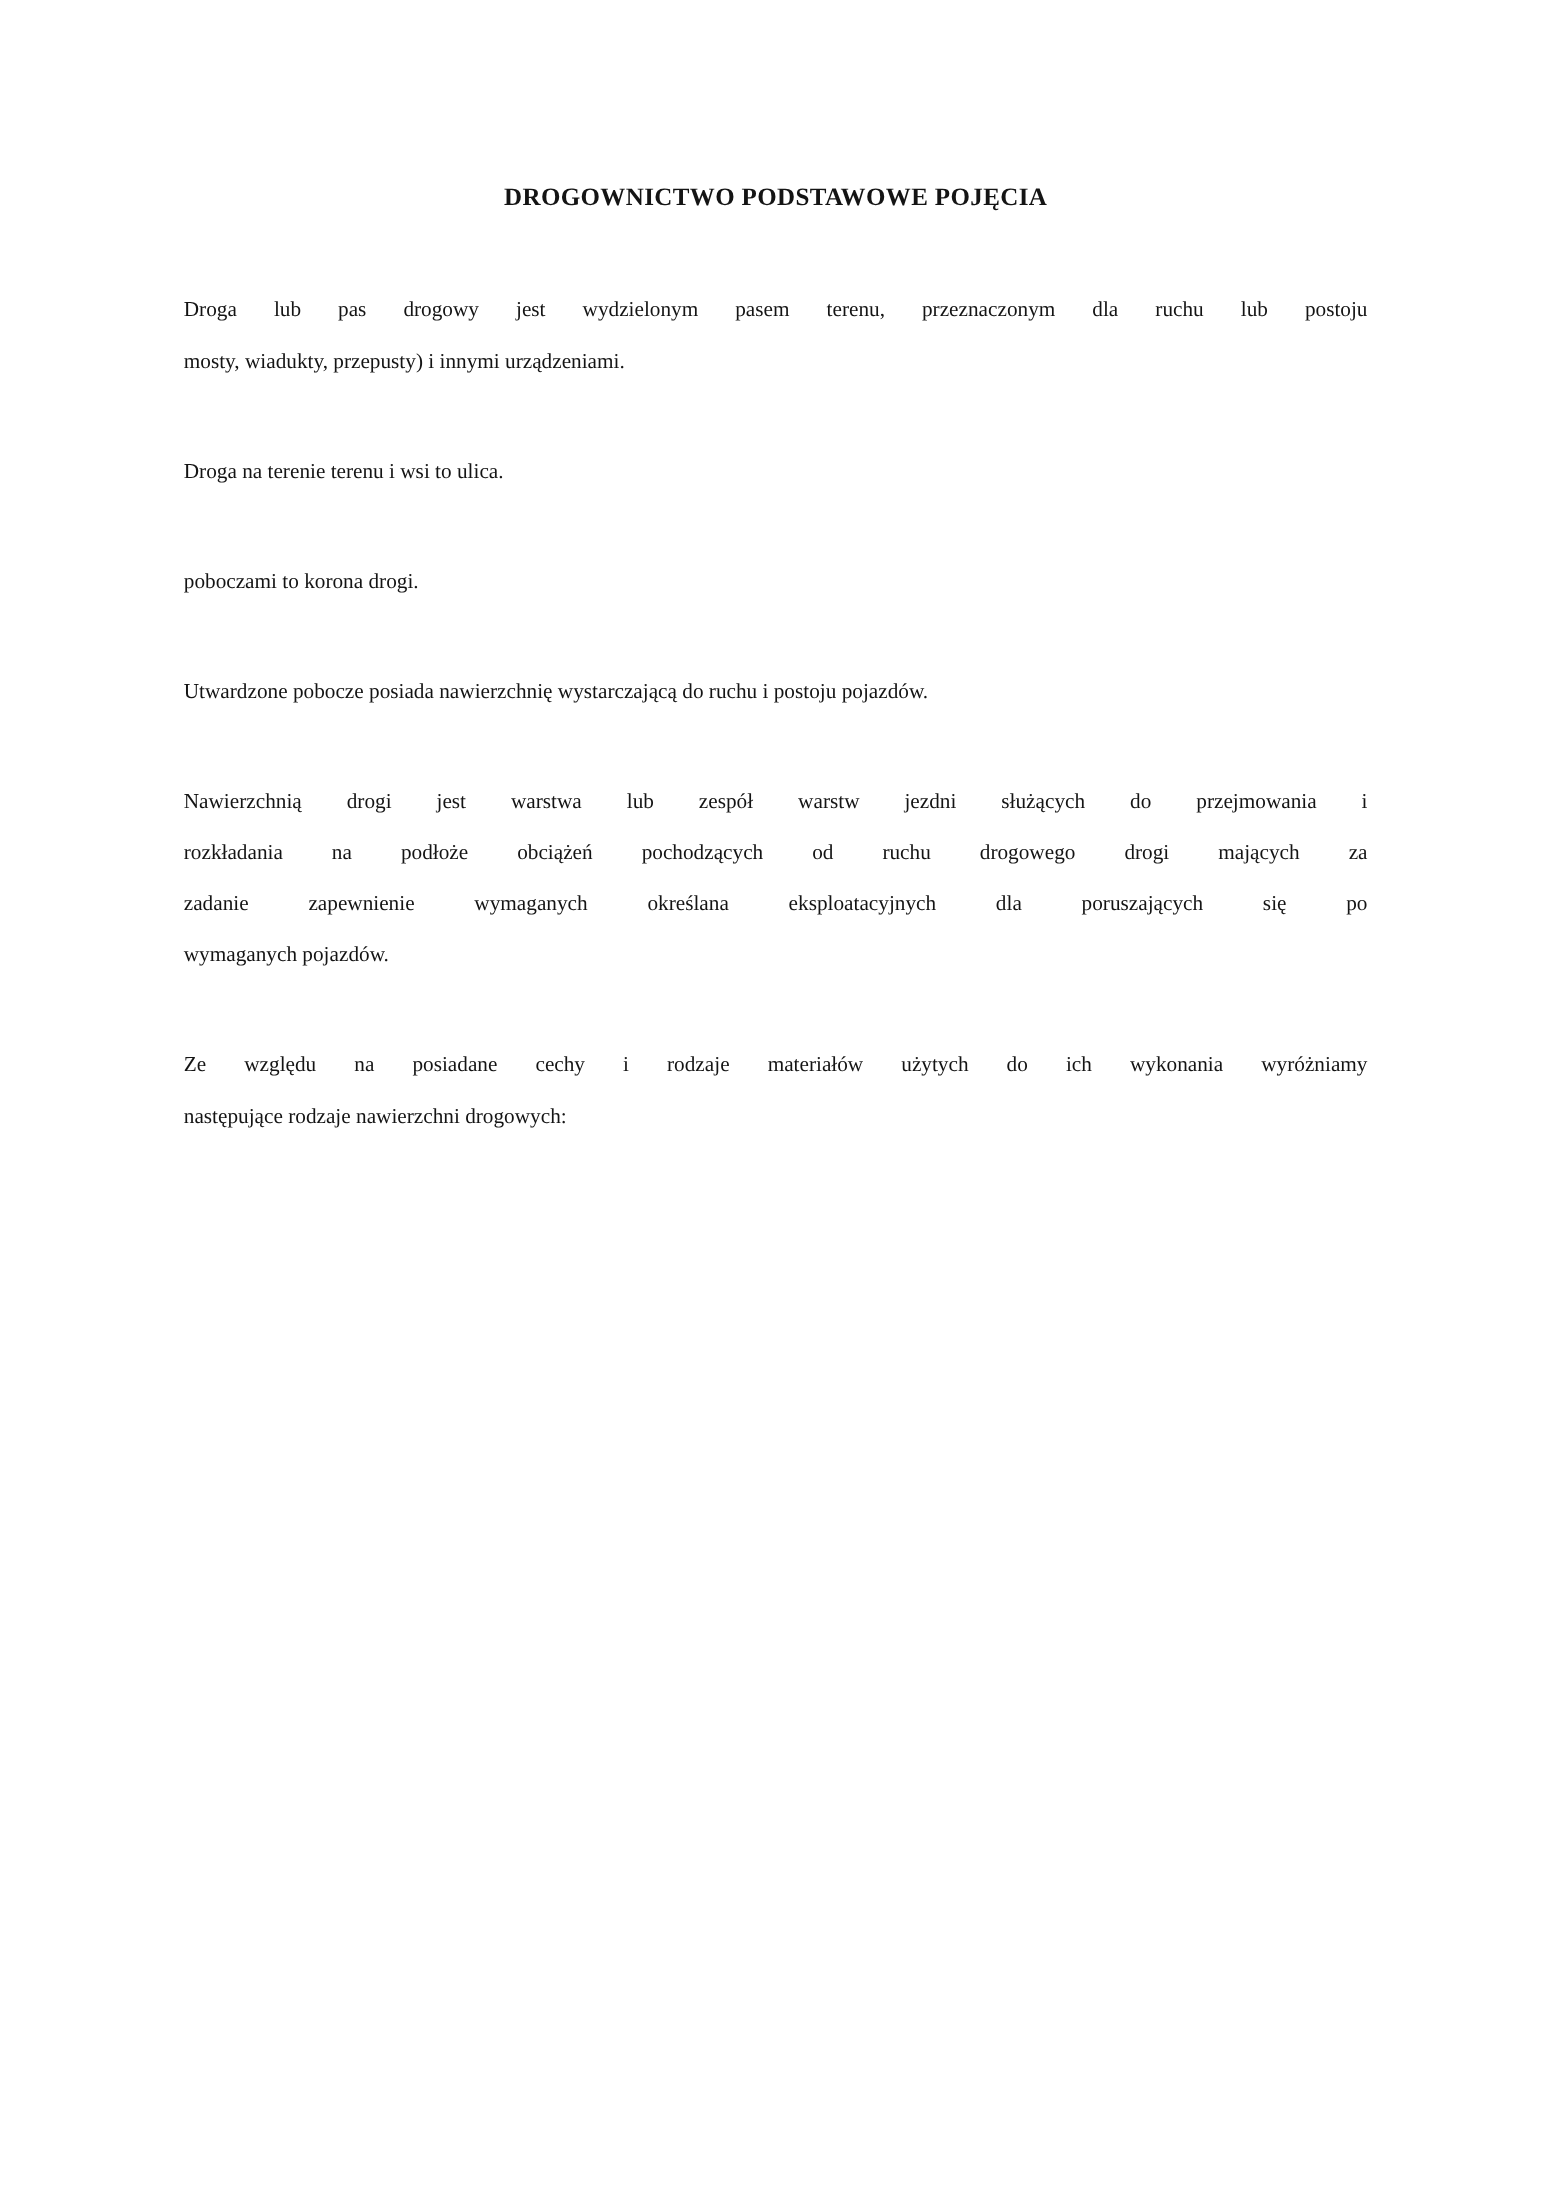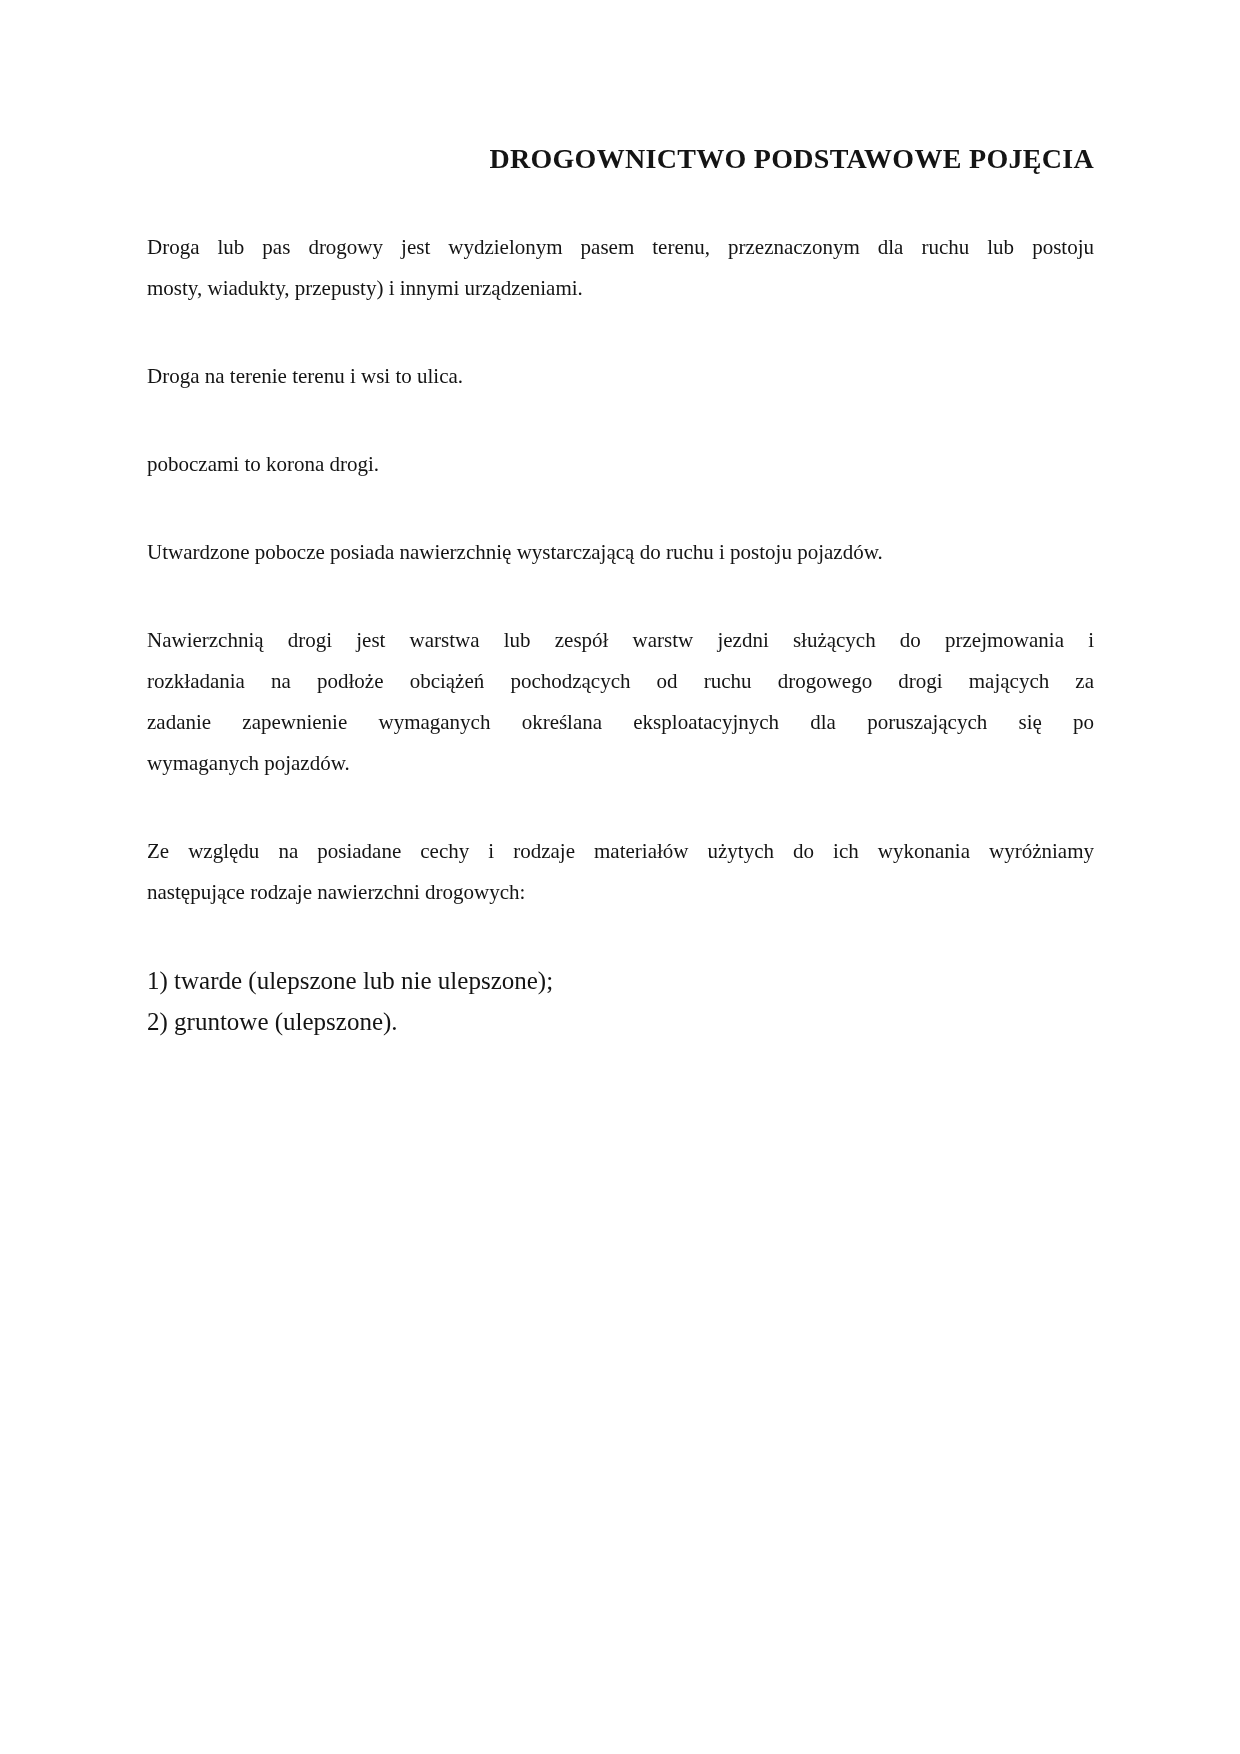--- a/index.html
+++ b/index.html
@@ -12,30 +12,30 @@
     width: 1240px;
     height: 1754px;
     background: #ffffff;
     color: #141414;
     font-family: "Liberation Serif", "DejaVu Serif", serif;
     padding: 138px 146px 0 147px;
     overflow: hidden;
   }
 
   .title {
-    font-size: 28px;
+    font-size: 20px;
     line-height: 41px;
     font-weight: bold;
-    text-align: right;
+    text-align: center;
     letter-spacing: 0.3px;
     margin-bottom: 48px;
   }
 
   .para {
-    font-size: 21px;
+    font-size: 17px;
     line-height: 41px;
     margin-bottom: 47px;
   }
 
   .para .line { min-height: 41px; }
 
   
   .just {
     text-align: justify;
     text-align-last: justify;
@@ -76,18 +76,14 @@
     <div class="line just">rozkładania na podłoże obciążeń pochodzących od ruchu drogowego drogi mających za</div>
     <div class="line just">zadanie zapewnienie wymaganych określana eksploatacyjnych dla poruszających się po</div>
     <div class="line">wymaganych pojazdów.</div>
   </div>
 
   <div class="para">
     <div class="line just">Ze względu na posiadane cechy i rodzaje materiałów użytych do ich wykonania wyróżniamy</div>
     <div class="line">następujące rodzaje nawierzchni drogowych:</div>
   </div>
 
-  <div class="numbered-list">
-    <div class="line">1) twarde (ulepszone lub nie ulepszone);</div>
-    <div class="line">2) gruntowe (ulepszone).</div>
-  </div>
 
 </div>
 
 </body></html>

